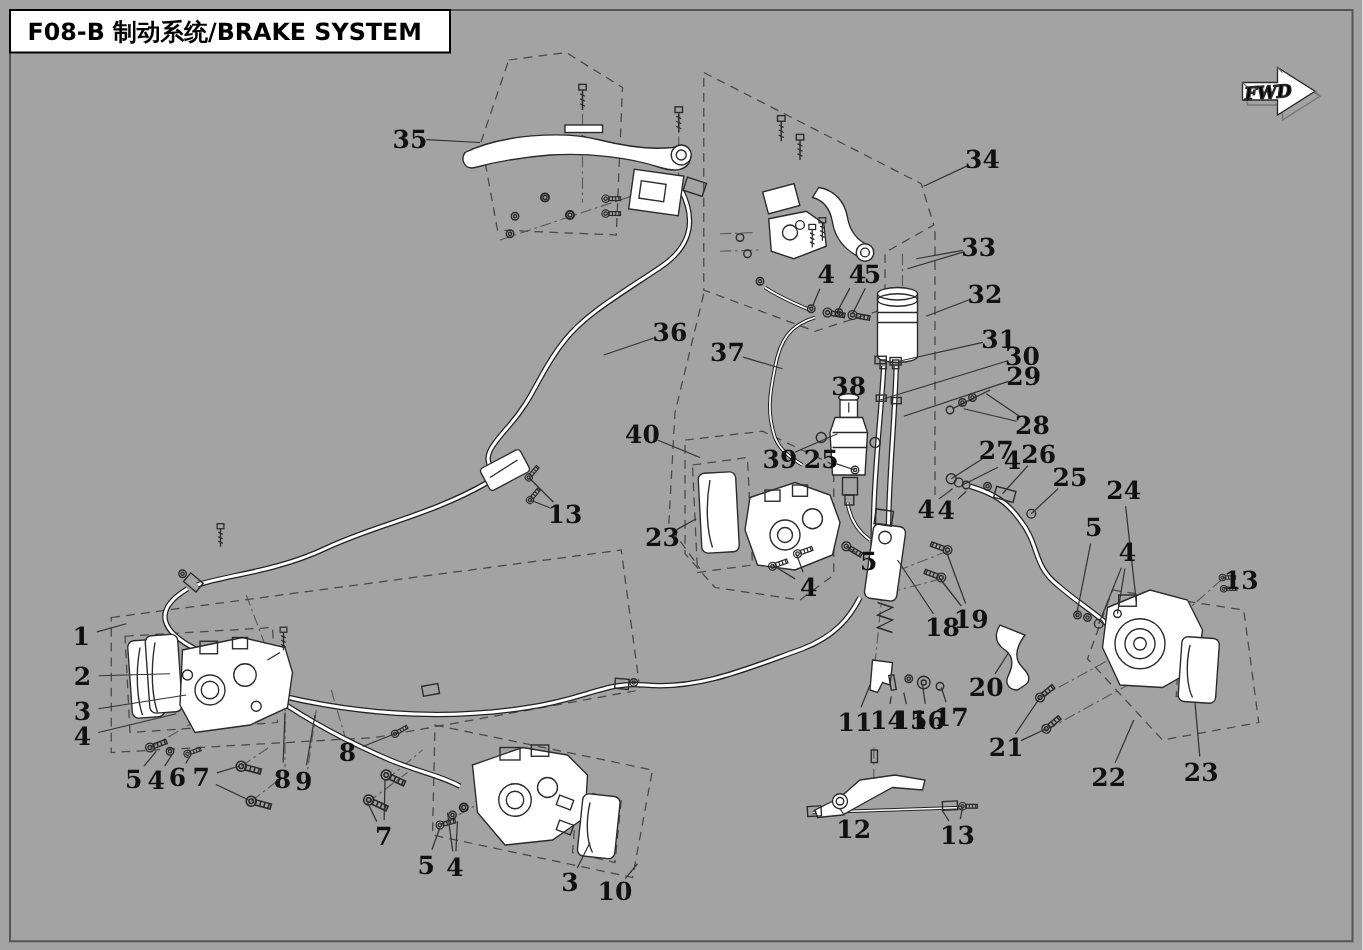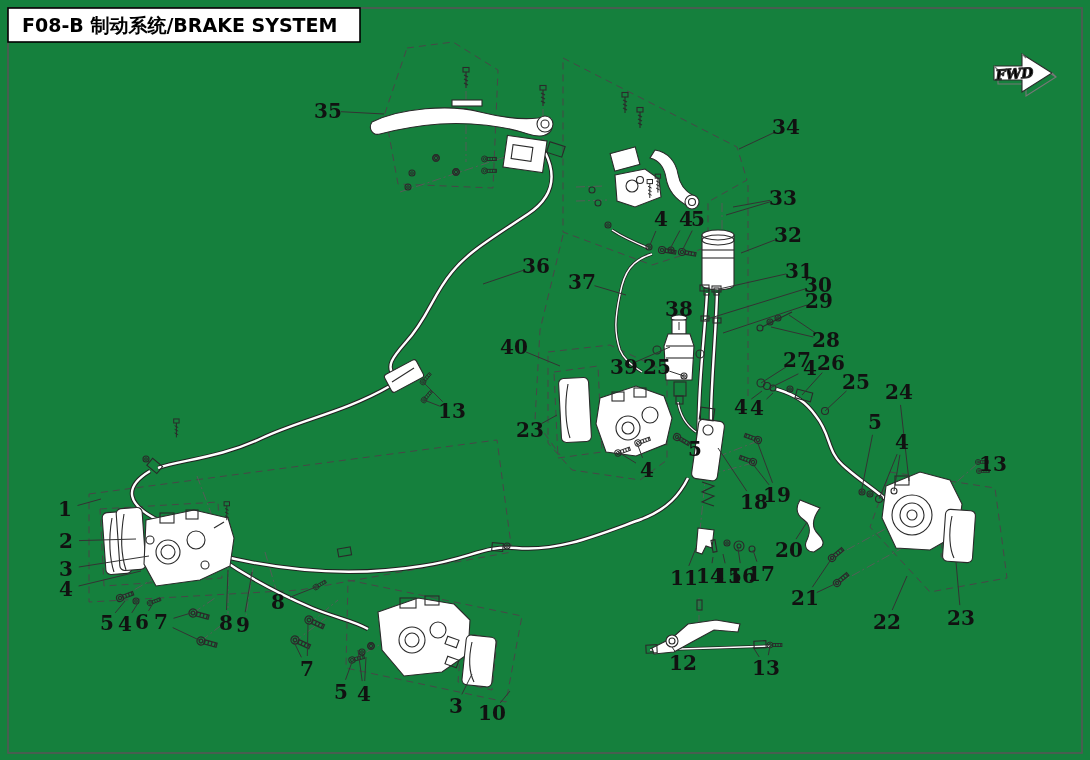--- a/index.html
+++ b/index.html
@@ -1,16 +1,16 @@
 <!DOCTYPE html>
 <html><head>
 <meta charset="utf-8">
 <style>
   html,body{margin:0;padding:0;background:#fff;}
-  .page{position:relative;width:1090px;height:760px;background:#15803d;font-family:"DejaVu Sans",sans-serif;}
+  .page{position:relative;width:1090px;height:760px;background:#a3a3a3;font-family:"DejaVu Sans",sans-serif;}
   svg{position:absolute;left:0;top:0;}
   .plabel{font-family:"DejaVu Serif",serif;font-size:20px;font-weight:bold;fill:#111;text-anchor:middle;}
   .title-text{font-family:"DejaVu Sans",sans-serif;font-size:19px;font-weight:bold;fill:#000;}
   .fwd-text{font-family:"DejaVu Serif",serif;font-size:14px;font-style:italic;font-weight:bold;fill:#000;}
   .ln{stroke:#2a2a2a;stroke-width:1.1;fill:none;}
   .fillw{fill:#fff;}
   .dash{stroke:#474747;stroke-width:1;fill:none;stroke-dasharray:7 5;}
   .dashdot{stroke:#5a5a5a;stroke-width:0.9;fill:none;stroke-dasharray:9 3 2 3;}
   .hose-o{stroke:#222;stroke-width:4.4;fill:none;}
   .hose-i{stroke:#fff;stroke-width:2.4;fill:none;}

